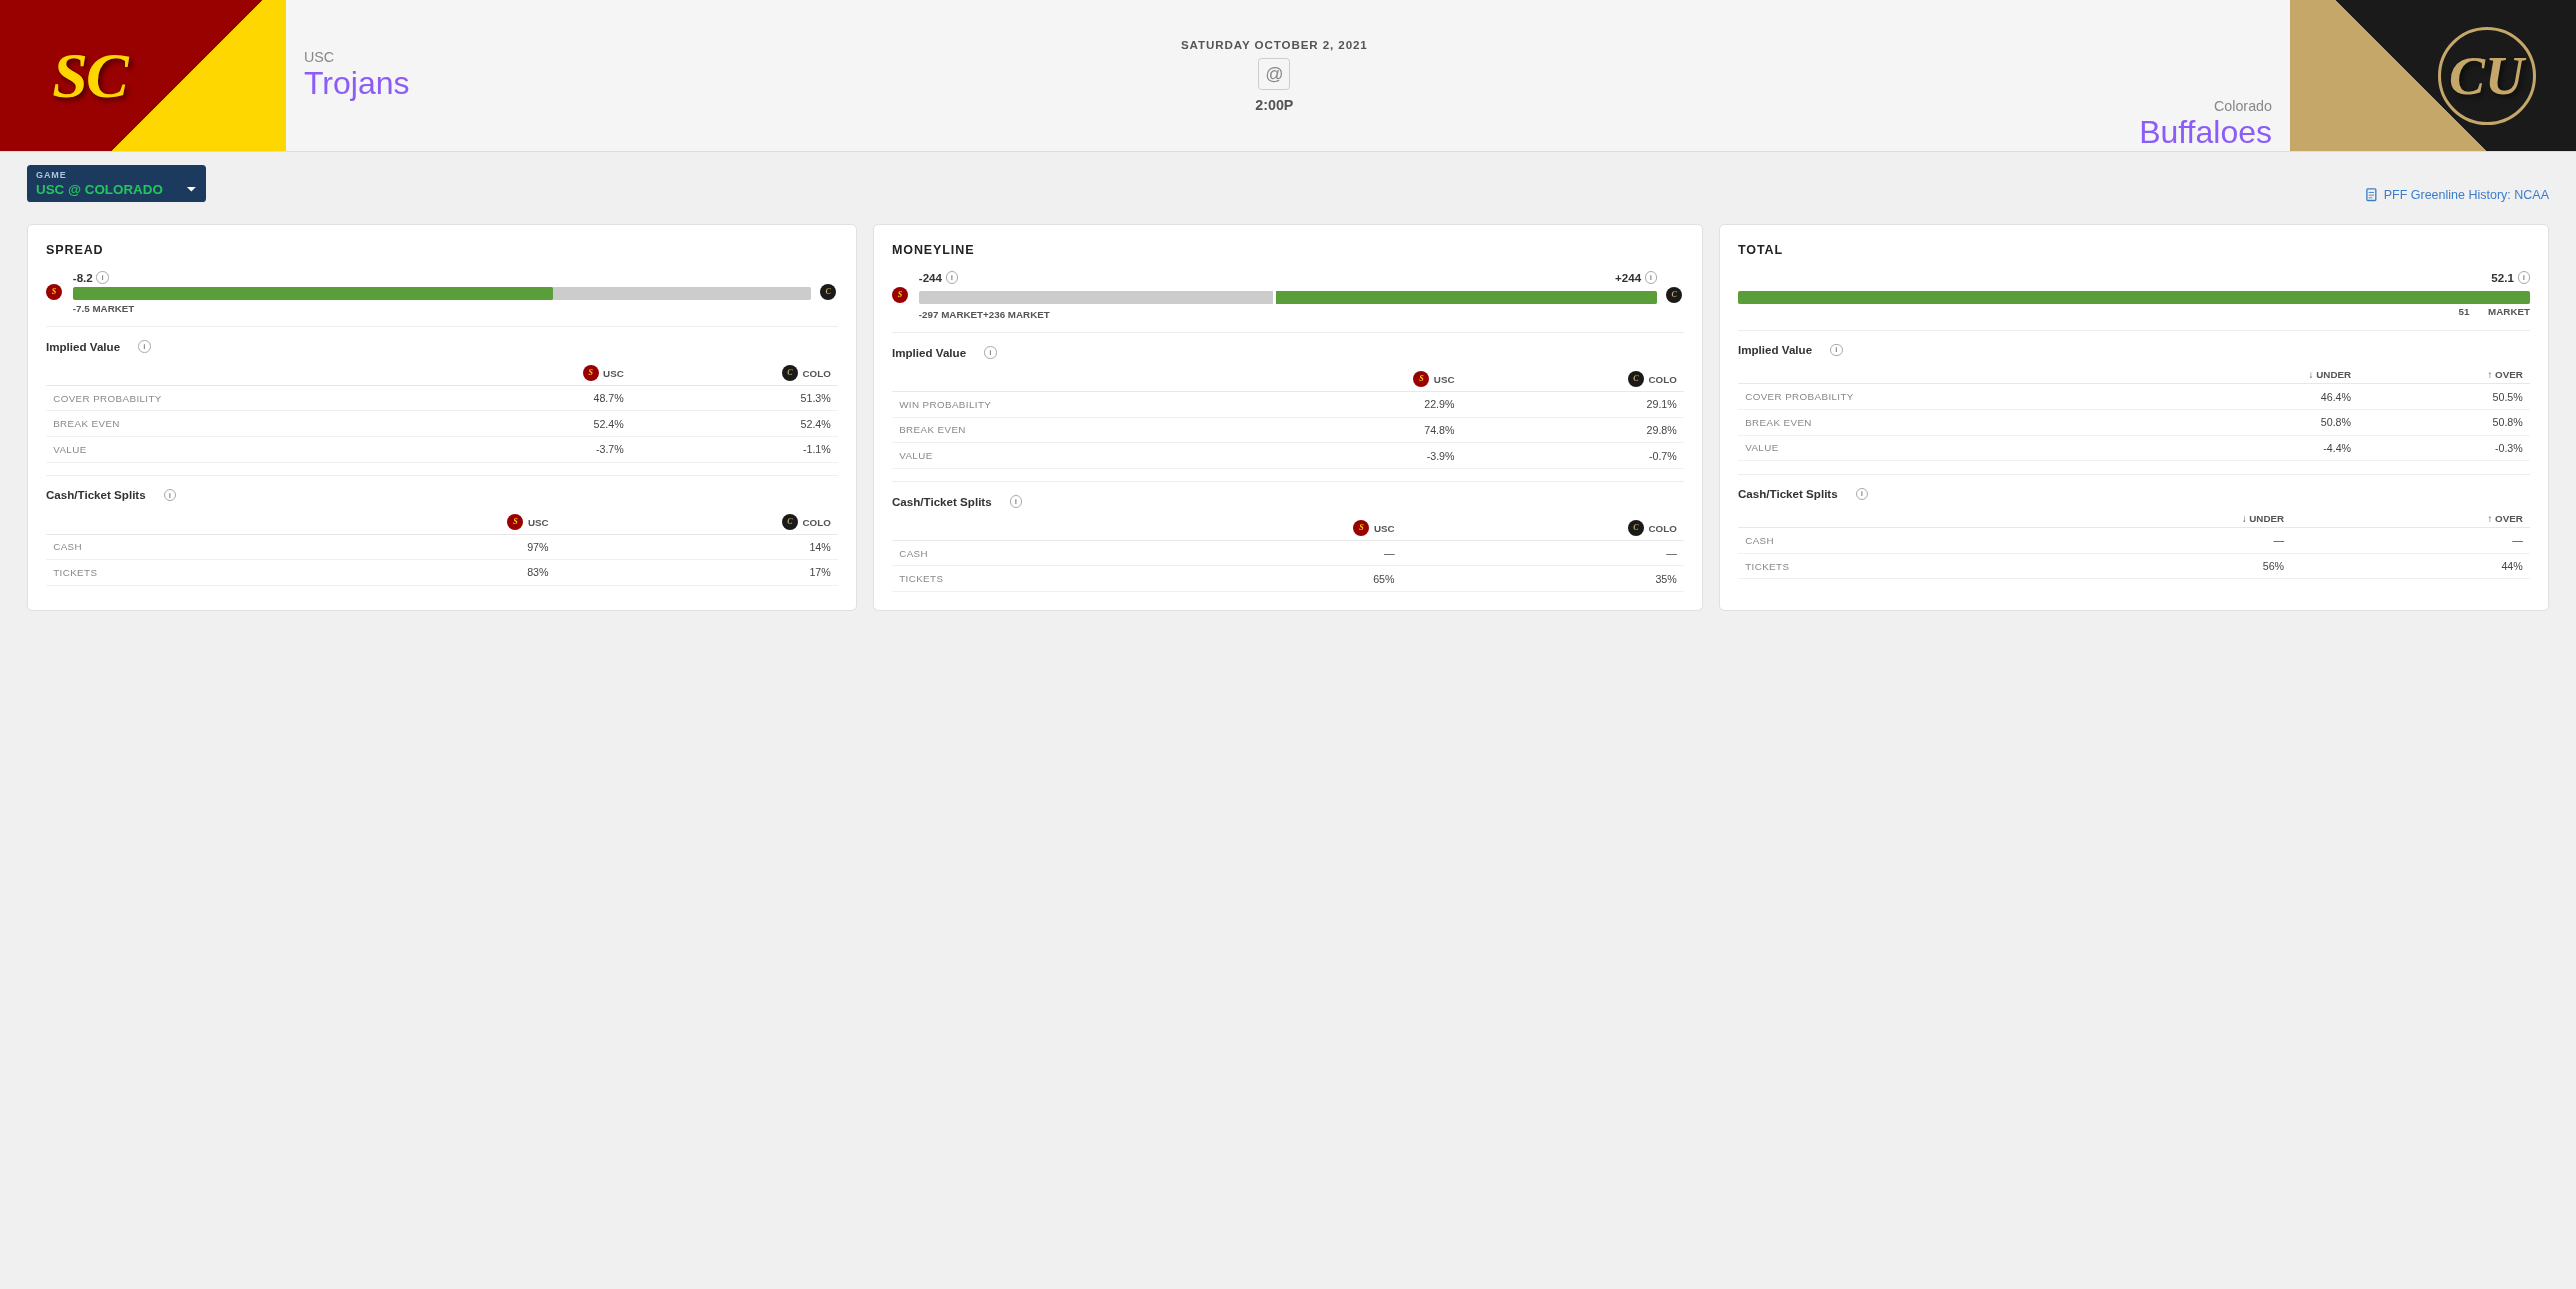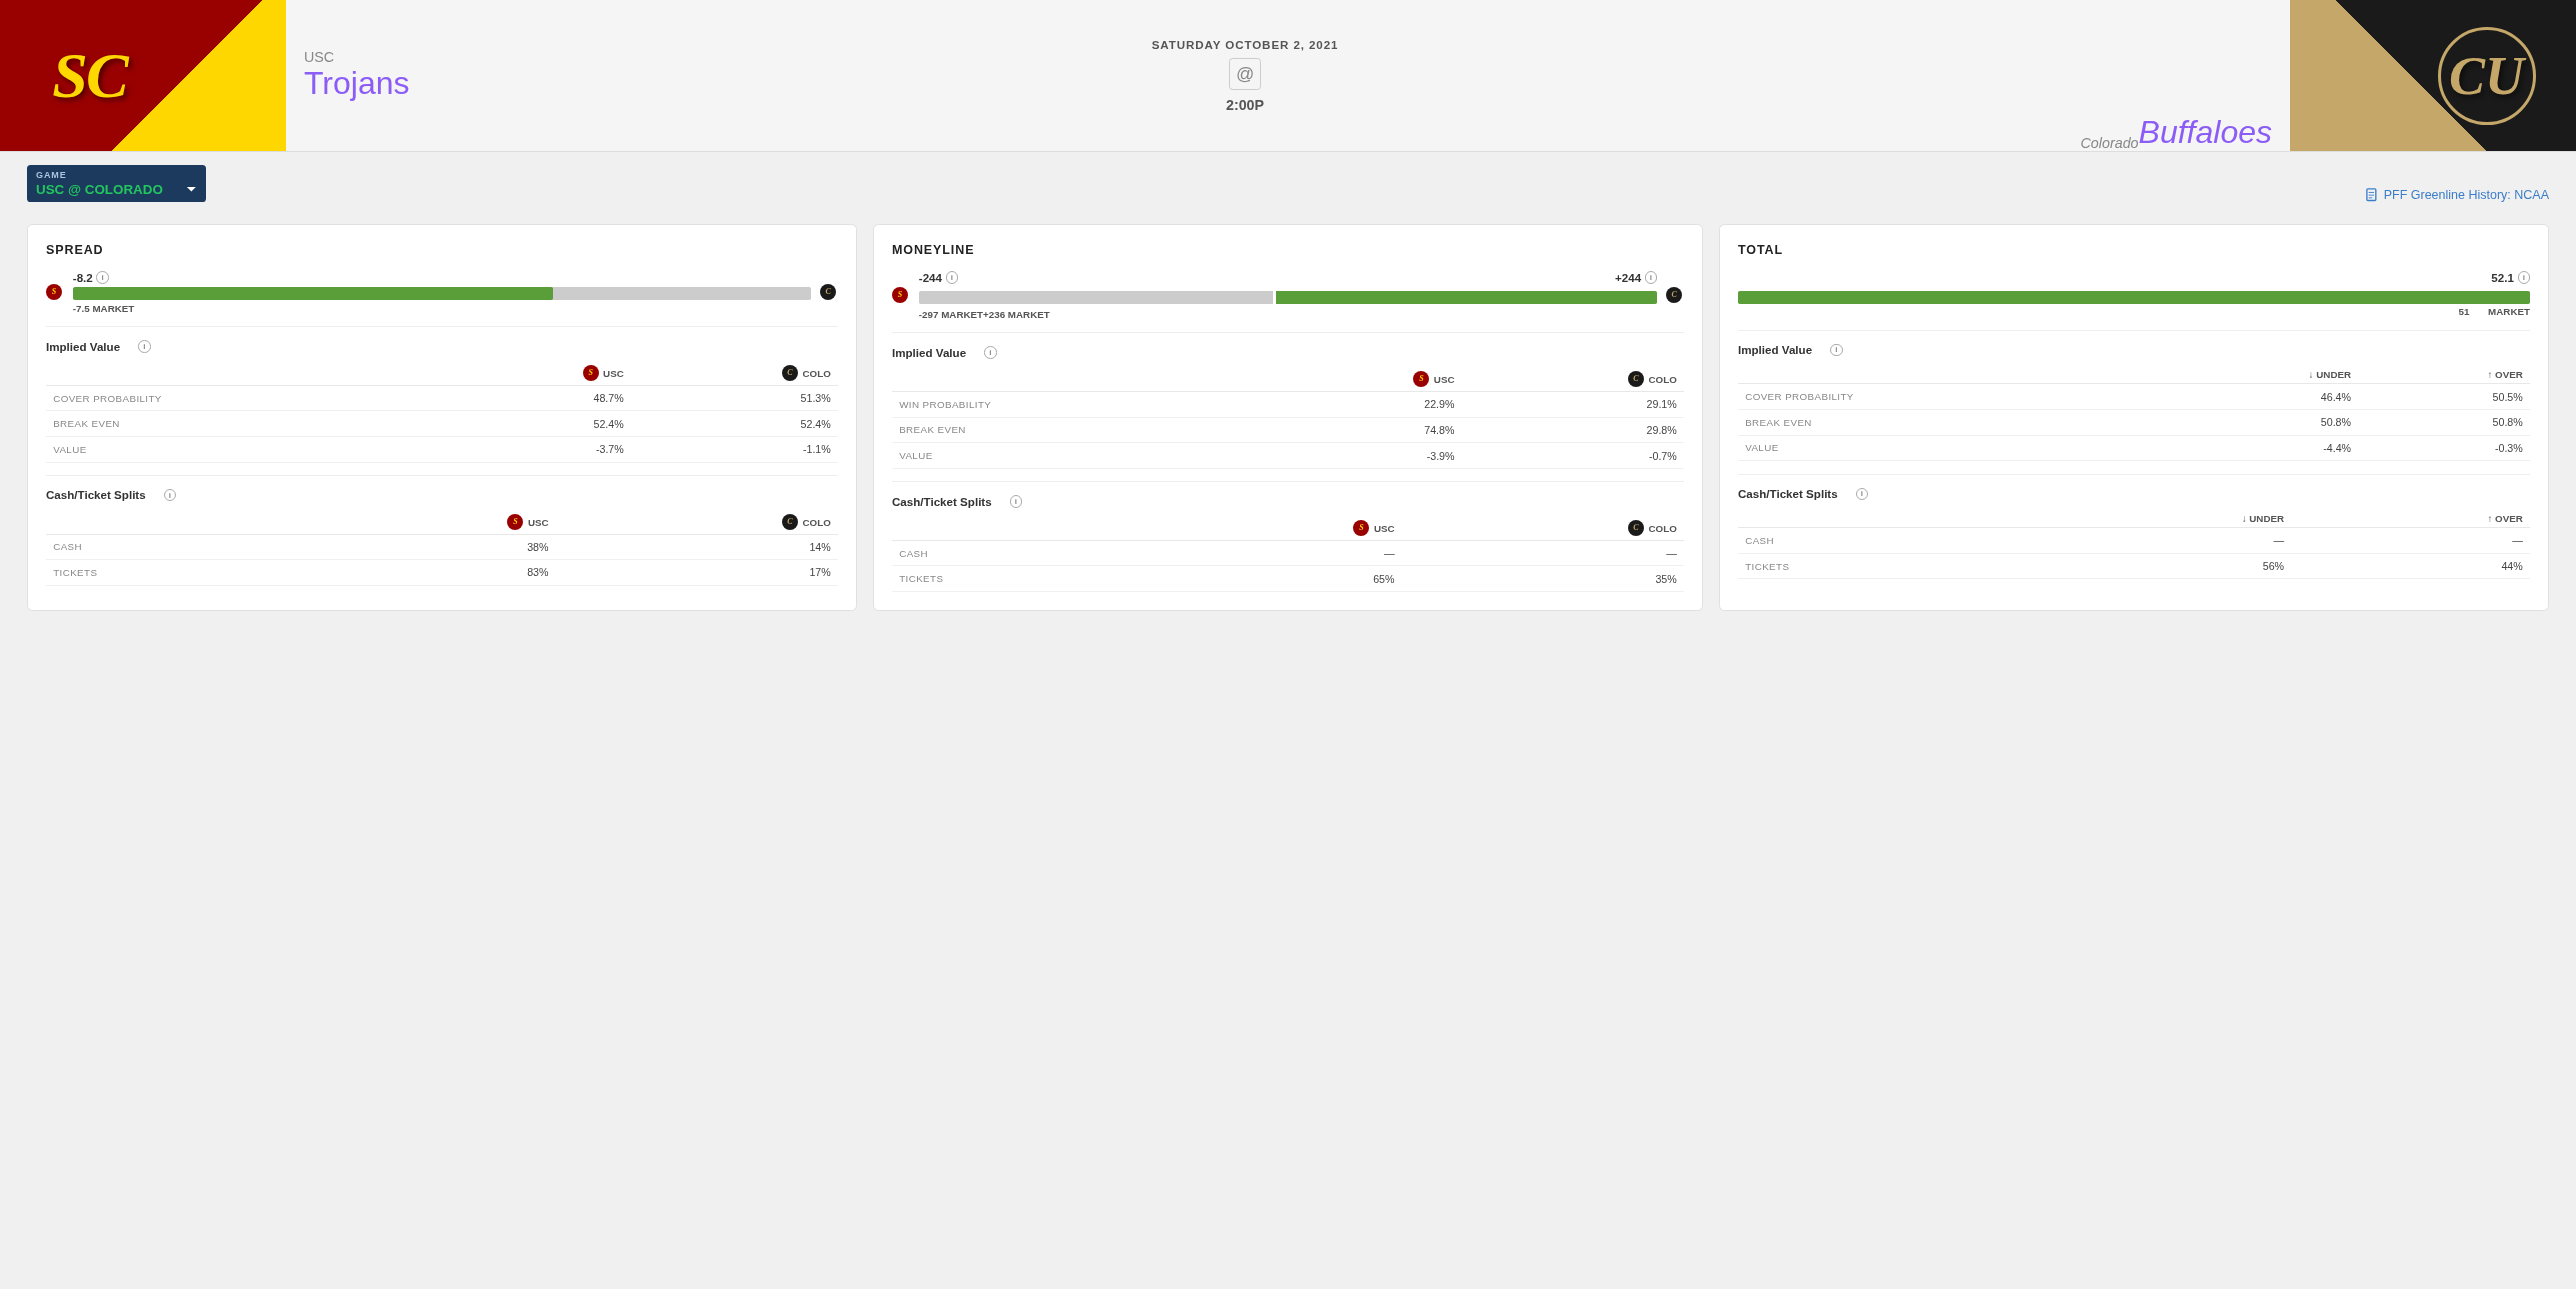--- a/index.html
+++ b/index.html
@@ -116,26 +116,25 @@
       color: #888;
       font-weight: 400;
     }
     .team-fullname {
       font-size: 32px;
       font-weight: 300;
       color: #8b5cf6;
     }
     .team-name-right {
       display: flex;
-      flex-direction: row;
+      flex-direction: column;
       justify-content: flex-end;
       align-items: flex-end;
       padding: 0 18px;
       background: #f5f5f5;
-      font-style: italic;
     }
 
     
     .toolbar {
       display: flex;
       align-items: flex-end;
       justify-content: space-between;
       padding: 12.5px 27px;
       background: #f0f0f0;
     }
@@ -490,21 +489,21 @@
             <span class="th-icon">
               <span class="team-logo-mini colo-mini" style="display:inline-block">C</span>
               COLO
             </span>
           </th>
         </tr>
       </thead>
       <tbody id="spread-splits-tbody">
           <tr>
             <td>CASH</td>
-            <td>38%</td>
+            <td>97%</td>
             <td>14%</td>
           </tr>
           <tr>
             <td>TICKETS</td>
             <td>83%</td>
             <td>17%</td>
           </tr>
         </tbody>
     </table>
   </div>

